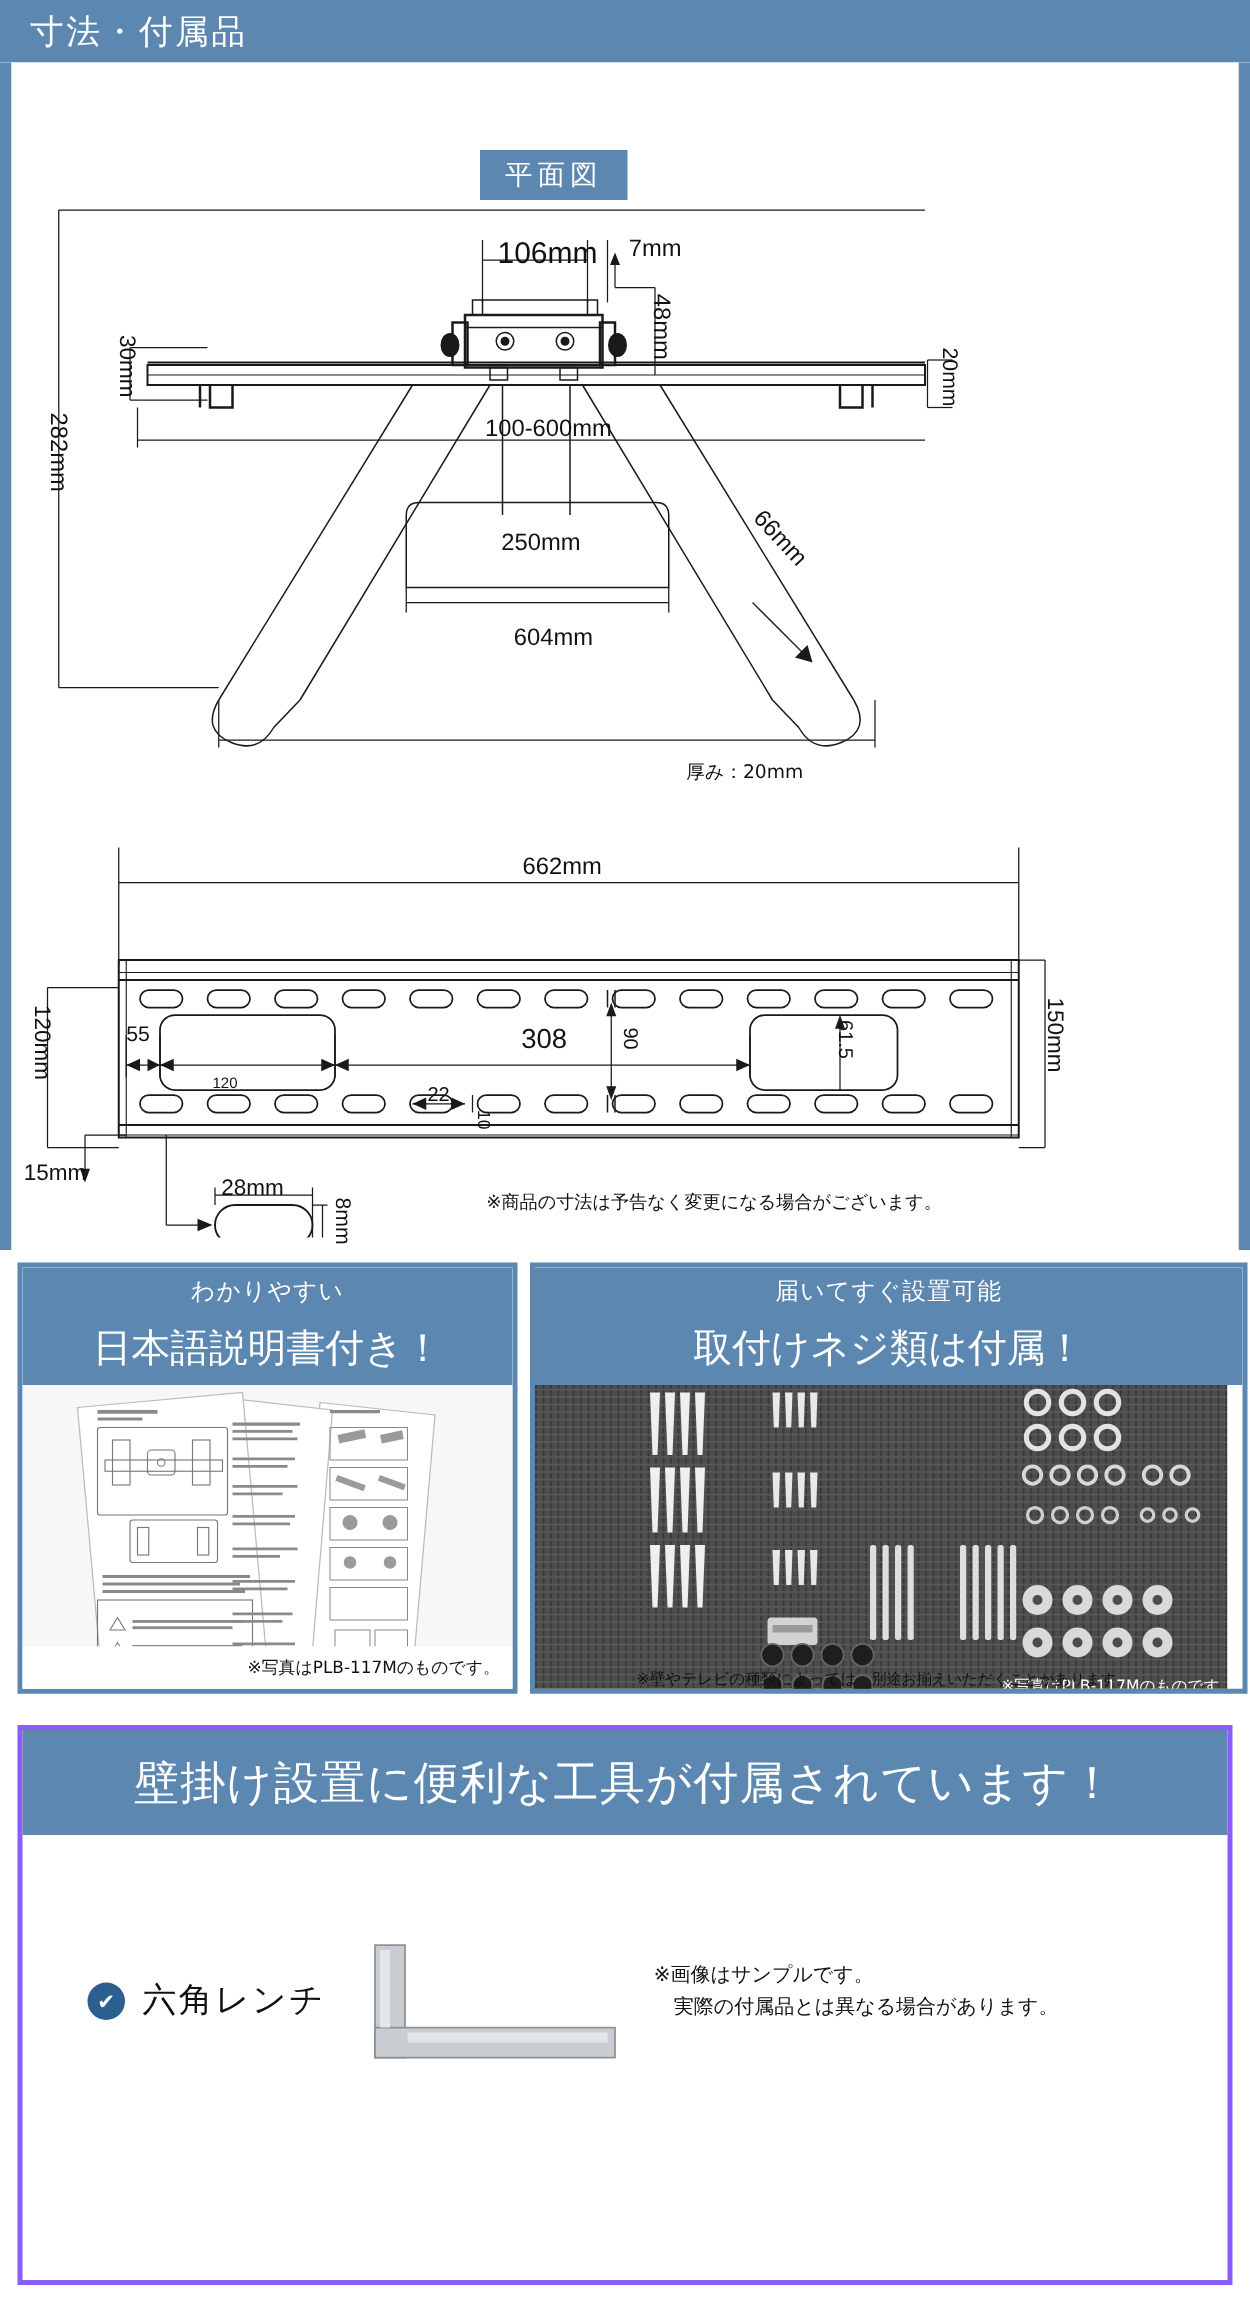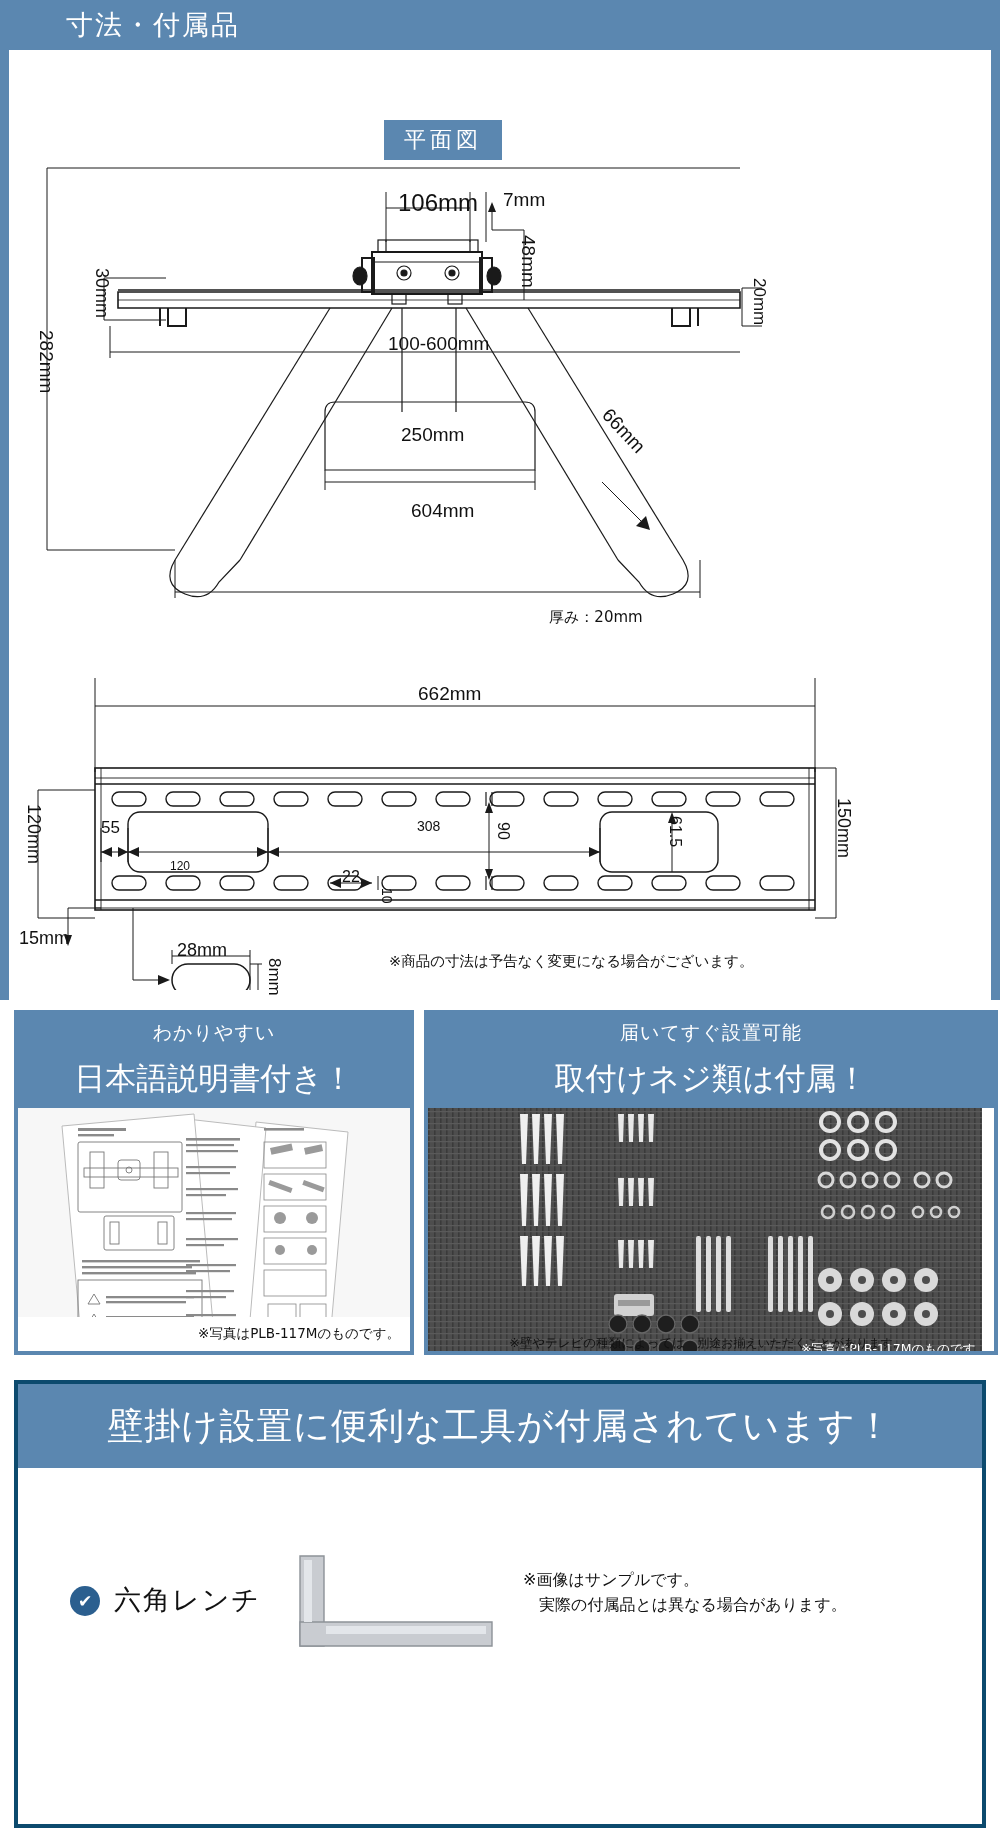--- a/index.html
+++ b/index.html
@@ -4,21 +4,21 @@
 <style>
   * { margin:0; padding:0; box-sizing:border-box; }
   html,body { width:1000px; height:1843px; background:#fff;
     font-family:"Liberation Sans", sans-serif; }
   #page { position:relative; width:1000px; height:1843px; overflow:hidden; background:#fff; }
 
   
   .top-header { position:absolute; left:0; top:0; width:1000px; height:50px;
     background:#5b87b0; color:#fff; display:flex; align-items:center; }
   .top-header .t { font-family:"DejaVu Serif", serif; font-size:27px;
-    letter-spacing:2px; padding-left:24px; font-weight:400;margin-left:42px; }
+    letter-spacing:2px; padding-left:24px; font-weight:400; }
 
   
   .panel { position:absolute; left:0; top:50px; width:1000px; height:950px;
     background:#fff; border-left:9px solid #5b87b0; border-right:9px solid #5b87b0; }
 
   .blue-tag { position:absolute; background:#5b87b0; color:#fff;
     font-family:"DejaVu Serif", serif; display:flex; align-items:center;
     justify-content:center; letter-spacing:4px; }
 
   #tag-plan { left:375px; top:70px; width:118px; height:40px; font-size:22px; }
@@ -37,21 +37,21 @@
   
   .fbox { position:absolute; border:4px solid #5b87b0; overflow:hidden; background:#fff; }
   .fhead { background:#5b87b0; color:#fff; text-align:center;
      font-family:Liberation Serif, serif; padding:6px 0 8px; }
   .fhead .s { display:block; font-size:19px; letter-spacing:1px; }
   .fhead .b { display:block; font-size:31px; letter-spacing:0px; margin-top:12px; }
   .fbody { position:relative; }
 
   
   .banner { position:absolute; left:14px; top:1380px; width:972px; height:448px;
-     border:4px solid #0c4a6e; background:#fff; }
+     border:4px solid #8b5cf6; background:#fff; }
   .banner-head { background:#5b87b0; color:#fff; height:84px;
      display:flex; align-items:center; justify-content:center;
      font-family:"DejaVu Serif", serif; font-size:36px; letter-spacing:1px; }
   .wrench-row { position:relative; height:360px; }
   .chk { position:absolute; left:52px; top:118px; width:30px; height:30px;
      border-radius:50%; background:#2b5f8f; color:#fff; font-size:17px;
      display:flex; align-items:center; justify-content:center; }
   .wrench-label { position:absolute; left:96px; top:114px; font-size:27px;
      font-family:"DejaVu Serif", serif; color:#111; letter-spacing:2px; }
   .sample-note { position:absolute; left:505px; top:100px; font-size:16px;
@@ -282,21 +282,21 @@
         <line x1="250" y1="314" x2="262" y2="314"></line>
         <line x1="250" y1="346" x2="262" y2="346"></line>
       </g>
     </svg>
 
     <div class="dim" style="left:409px;top:633px;font-size:19px;">662mm</div>
     <div class="dim v" style="left:14px;top:754px;font-size:18px;">120mm</div>
     <div class="dim v" style="left:824px;top:748px;font-size:18px;">150mm</div>
     <div class="dim" style="left:92px;top:768px;font-size:17px;">55</div>
     <div class="dim" style="left:161px;top:768px;font-size:12px;margin-top:41px;">120</div>
-    <div class="dim" style="left:408px;top:768px;font-size:14px;">308</div>
+    <div class="dim" style="left:408px;top:768px;font-size:22px;">308</div>
     <div class="dim v" style="left:485px;top:772px;font-size:16px;">90</div>
     <div class="dim v" style="left:657px;top:766px;font-size:16px;">61.5</div>
     <div class="dim" style="left:333px;top:818px;font-size:16px;">22</div>
     <div class="dim v" style="left:370px;top:838px;font-size:14px;">10</div>
     <div class="dim" style="left:10px;top:878px;font-size:18px;">15mm</div>
     <div class="dim" style="left:168px;top:890px;font-size:18px;">28mm</div>
     <div class="dim v" style="left:255px;top:908px;font-size:17px;">8mm</div>
 
     <div class="note" style="left:380px;top:902px;">※商品の寸法は予告なく変更になる場合がございます。</div>
   </div>

